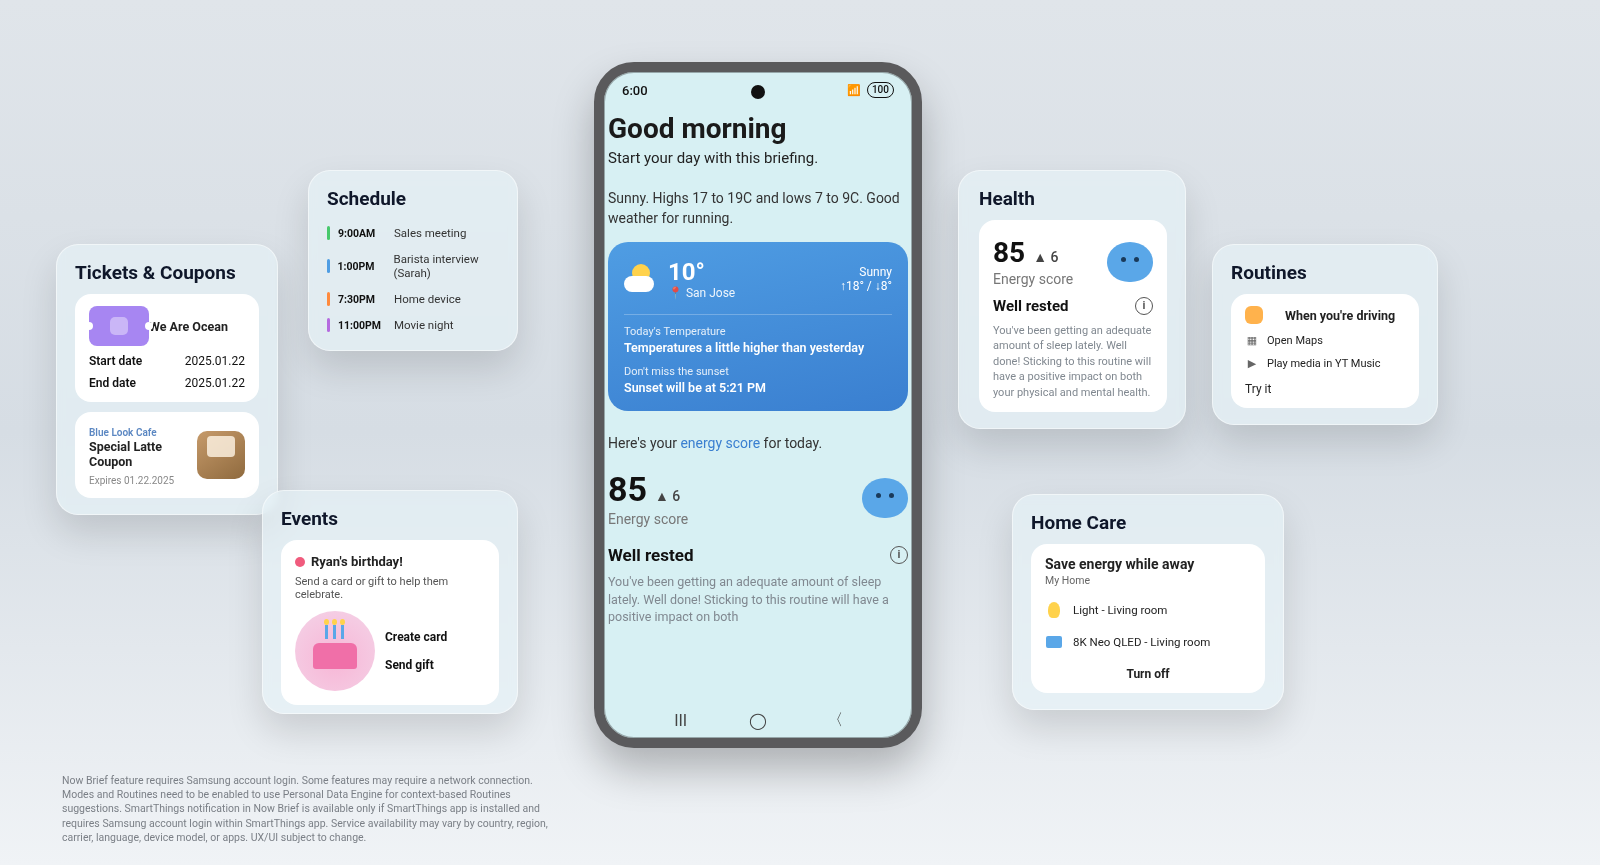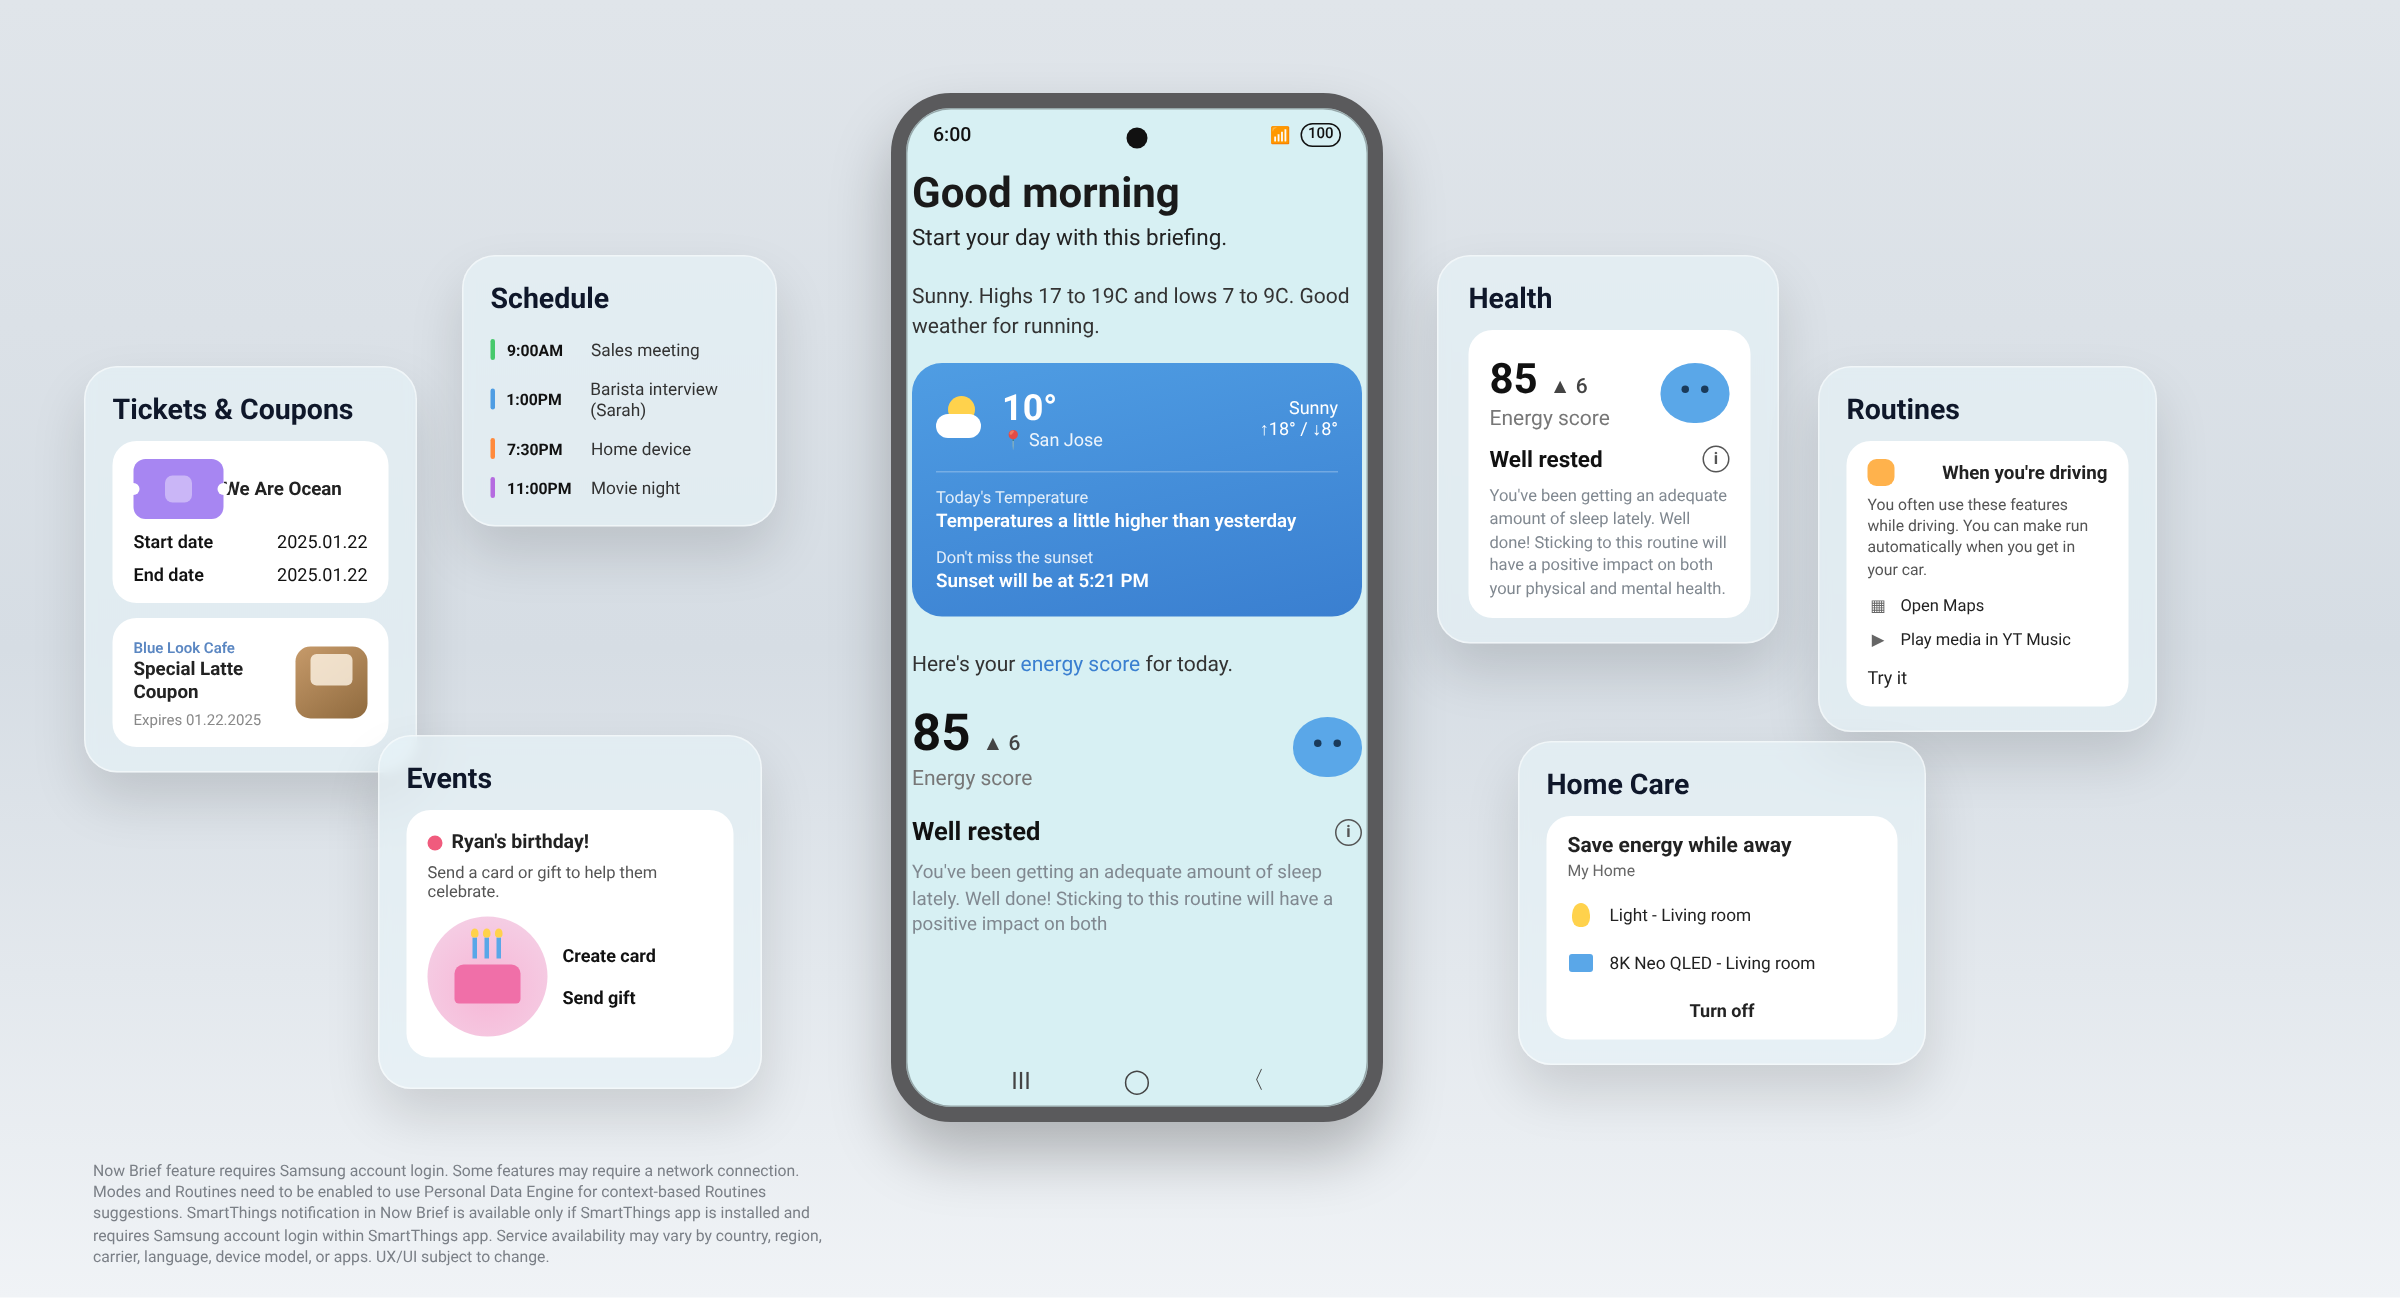--- a/index.html
+++ b/index.html
@@ -79,21 +79,21 @@
 .cpexp { font-size:10px; color:#888; margin-top:6px; }
 
 
 .sc { left:308px; top:170px; width:210px; padding-bottom:12px; }
 .scrow { display:flex; align-items:center; gap:8px; font-size:11.5px; padding:6px 0; }
 .bar { width:3px; height:14px; border-radius:2px; }
 .sctime { font-weight:700; color:#111; min-width:48px; font-size:10.5px; }
 .sctitle { color:#333; }
 
 
-.ev { left:252px; top:490px; width:256px; padding-bottom:20px; }
+.ev { left:262px; top:490px; width:256px; padding-bottom:8px; }
 .ev .inner { padding:14px; }
 .ev-title { font-size:13px; font-weight:700; display:flex; align-items:center; gap:6px; }
 .ev-dot { width:10px;height:10px;background:#f05b7d;border-radius:50%; }
 .ev-sub { font-size:11px; color:#555; margin-top:6px; }
 .ev-flex { display:flex; gap:10px; margin-top:10px; align-items:center; }
 .cake { width:80px;height:80px; background:radial-gradient(circle at 50% 60%,#f7b6d6,#f4d4e8); border-radius:50%; position:relative; flex-shrink:0; }
 .caketop{position:absolute;bottom:22px;left:18px;right:18px;height:26px;background:#f06fa8;border-radius:6px 6px 3px 3px;}
 .cakecandle{position:absolute;top:14px;width:3px;height:14px;background:#5aa7e8;}
 .cakecandle.c1{left:30px;} .cakecandle.c2{left:38px;} .cakecandle.c3{left:46px;}
 .cakecandle::before{content:"";position:absolute;top:-6px;left:-1px;width:5px;height:6px;background:#ffd24c;border-radius:50% 50% 40% 40%;}
@@ -101,21 +101,21 @@
 
 
 .hl { left:958px; top:170px; width:228px;padding-left:20px; }
 .hl .escore { margin-top:4px; }
 .hl .enum { font-size:28px; }
 .hl .wr-title { margin-top:10px; font-size:15px; }
 .hl .wr-txt { font-size:11px; }
 
 
 .rt { left:1212px; top:244px; width:226px; }
-.rt-title { display:flex; align-items:center; gap:0; font-size:12.5px; font-weight:700;justify-content:space-between; }
+.rt-title { display:flex; align-items:center; gap:22px; font-size:12.5px; font-weight:700; }
 .rt-ico { width:18px;height:18px;background:#ffb24c;border-radius:6px; }
 .rt-sub { font-size:10.5px; color:#555; margin-top:6px; line-height:1.35; }
 .rt-item { display:flex; align-items:center; gap:8px; font-size:11px; margin-top:10px; color:#222; }
 .rt-glyph { width:14px; text-align:center; color:#666; }
 .rt-btn { text-align:left; font-size:12px; font-weight:400; margin-top:12px; }
 
 
 .hc { left:1012px; top:494px; width:272px; }
 .hc-title { font-size:14px; font-weight:700; }
 .hc-sub { font-size:10.5px; color:#666; margin-top:2px; }
@@ -300,21 +300,20 @@
   </div>
 </div>
 
 <div class="card rt">
   <h3>Routines</h3>
   <div class="inner">
     <div class="rt-title">
         <span class="rt-ico"></span>
         <span>When you're driving</span>
       </div>
-    <div class="rt-sub">You often use these features while driving. You can make run automatically when you get in your car.</div>
     <div class="rt-item">
         <span class="rt-glyph">▦</span>
         <span>Open Maps</span>
       </div>
     <div class="rt-item">
         <span class="rt-glyph">▶</span>
         <span>Play media in YT Music</span>
       </div>
     <div class="rt-btn">Try it</div>
   </div>

